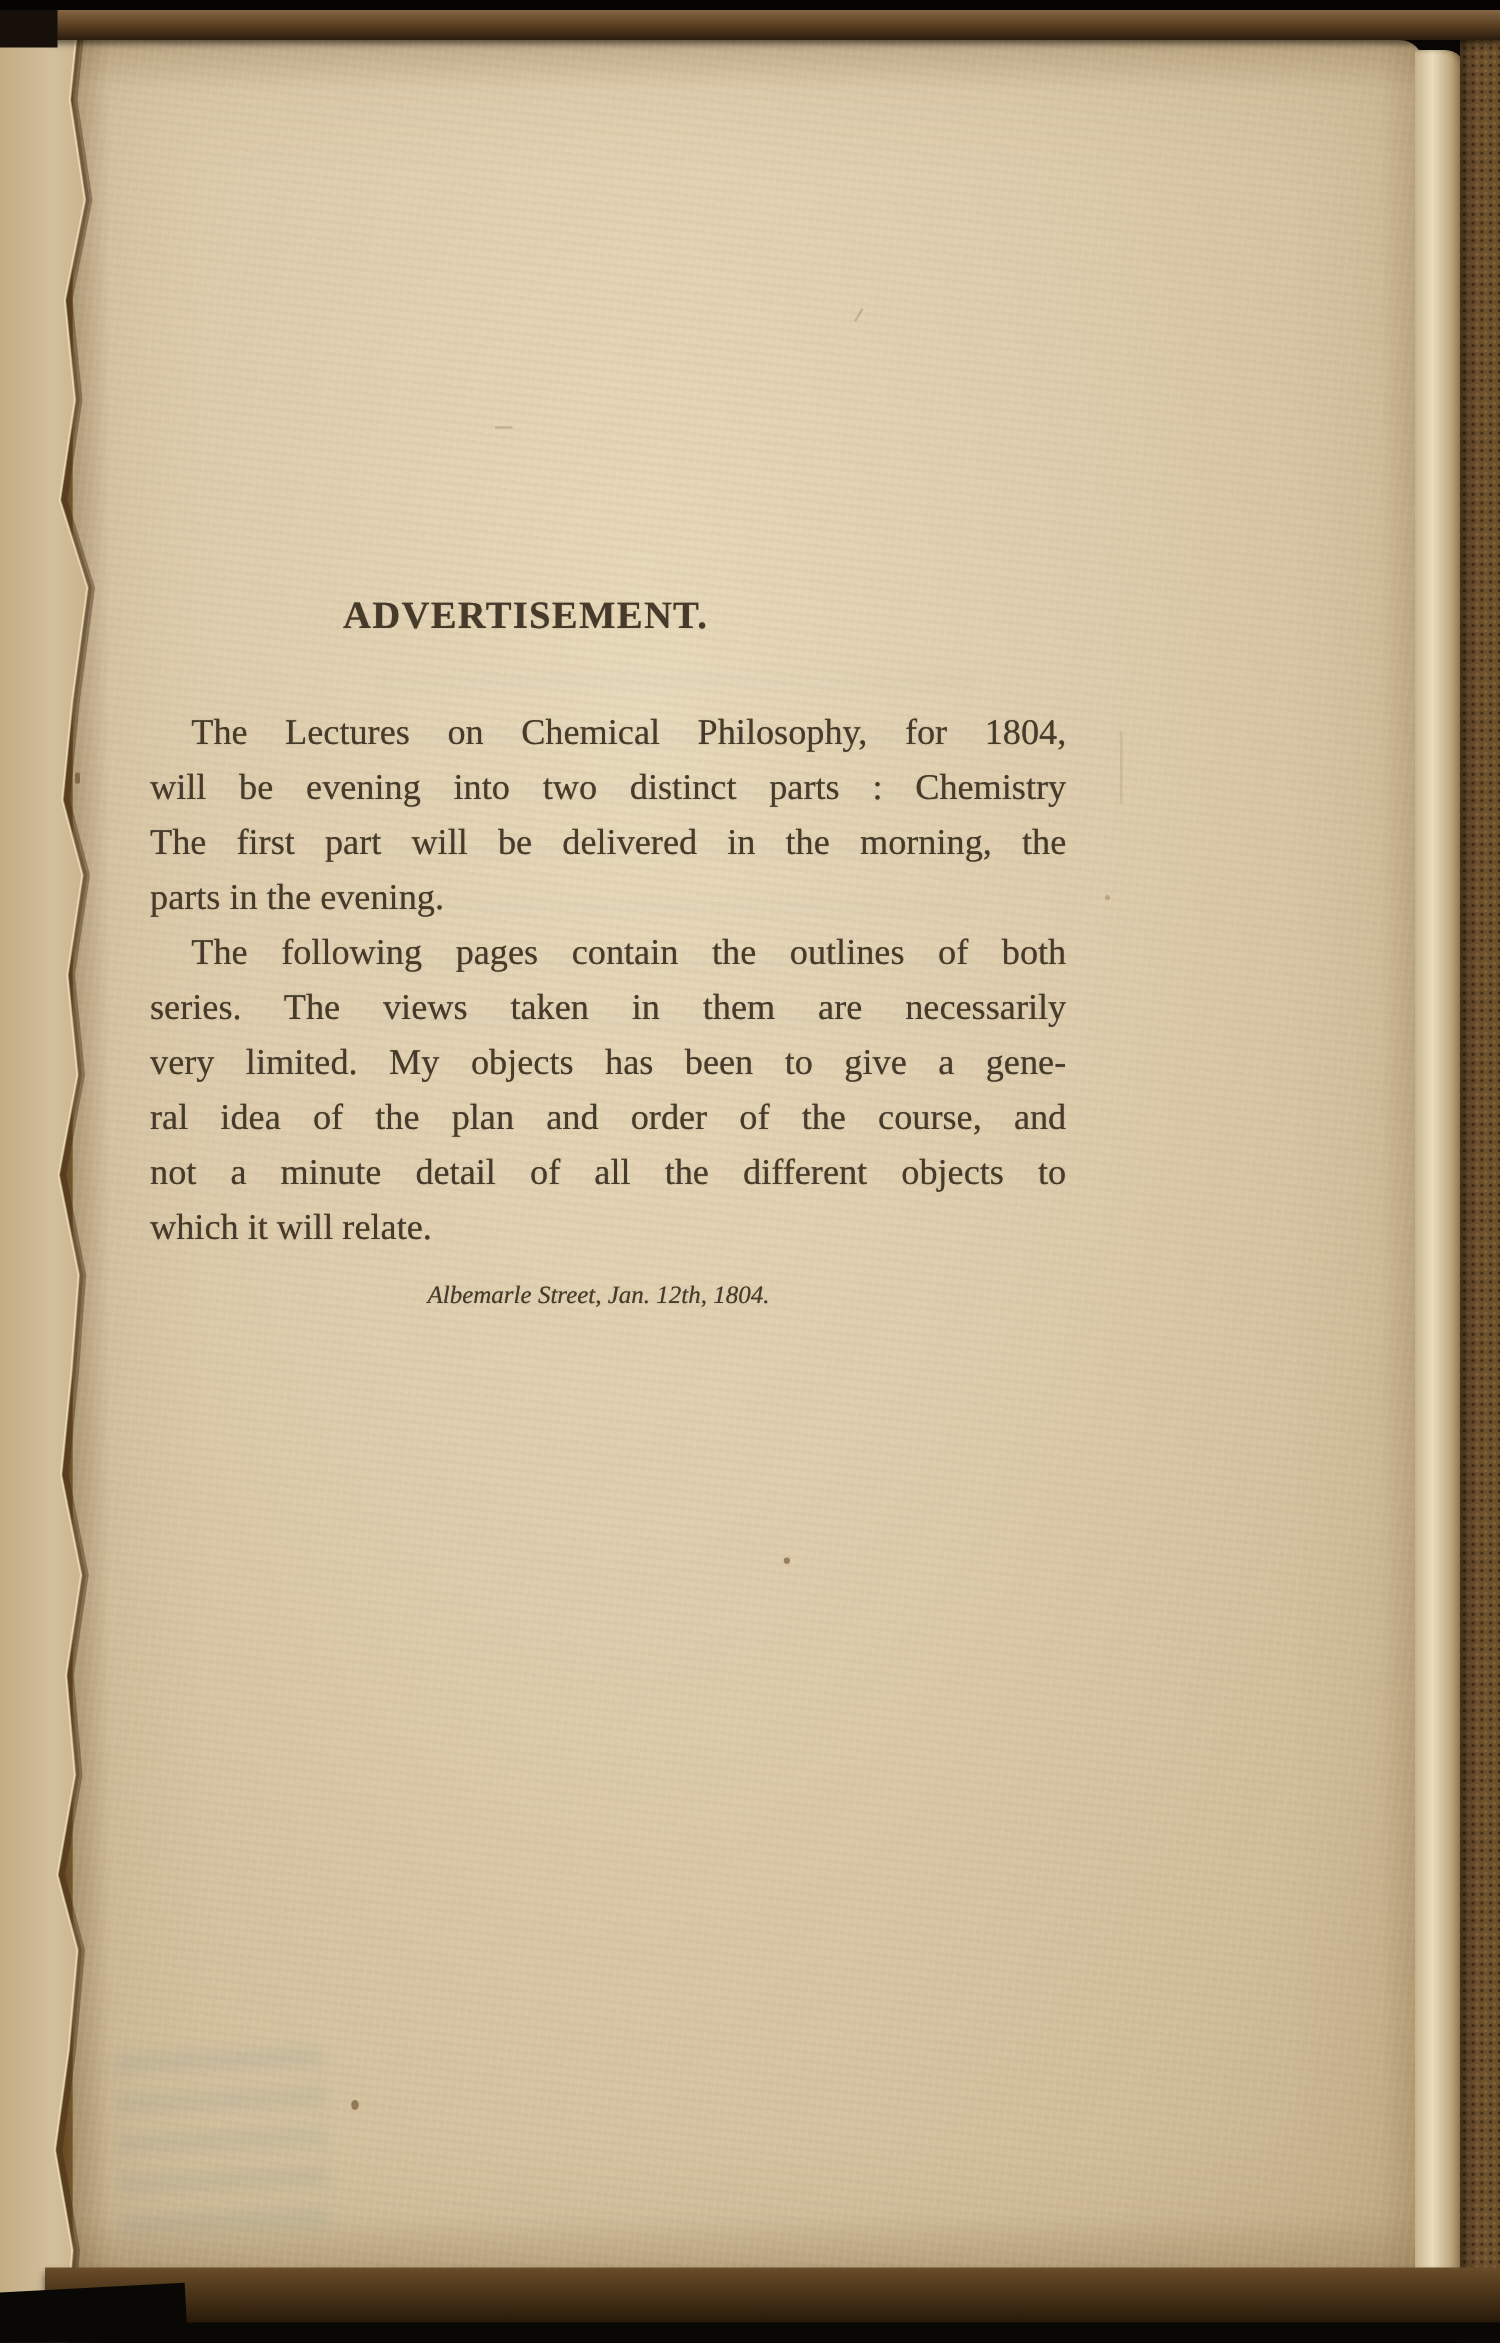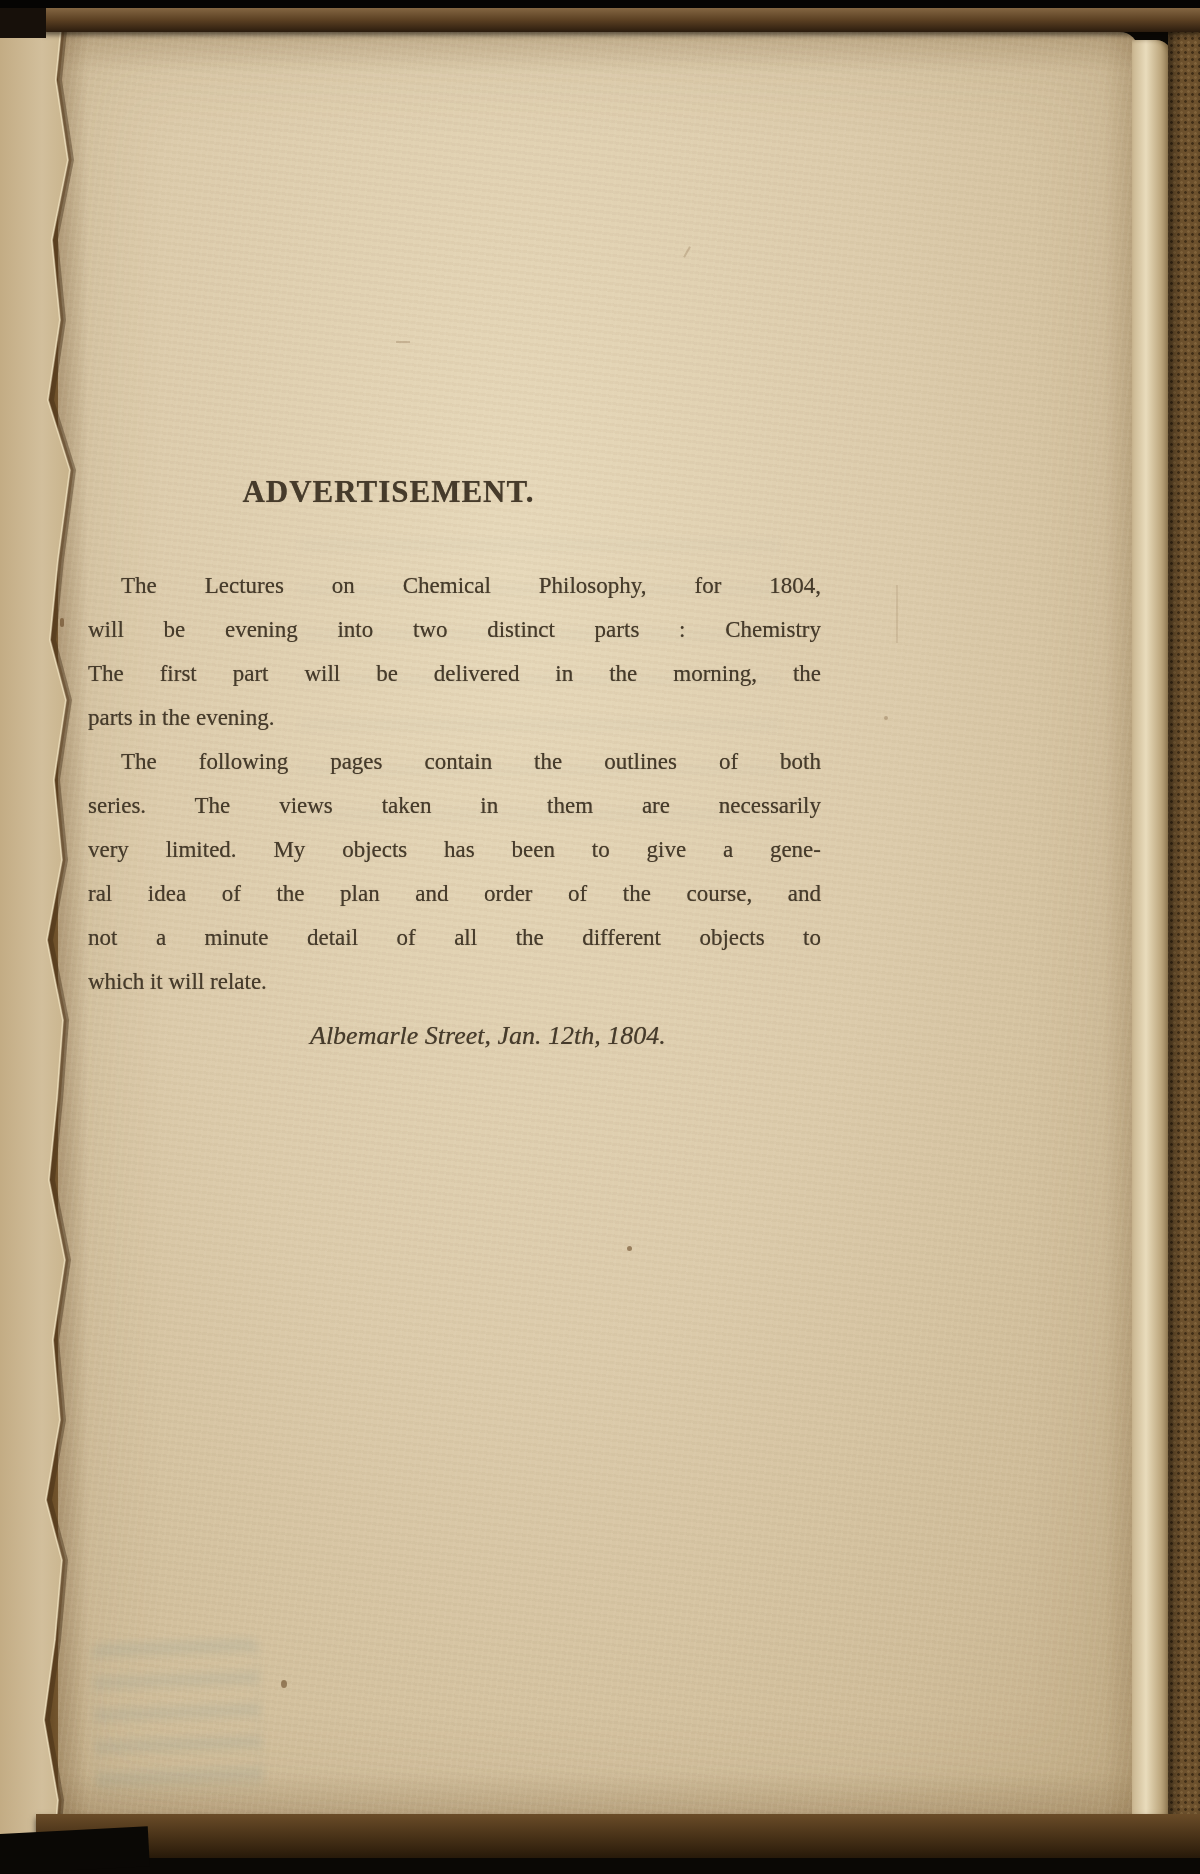--- a/index.html
+++ b/index.html
@@ -64,29 +64,29 @@
   .stamp{position:absolute;left:95px;top:1642px;width:165px;height:150px;z-index:2;opacity:.55;filter:blur(5px);
     transform:rotate(-2deg);border-radius:8px;
     background:repeating-linear-gradient(180deg,rgba(105,140,148,.24) 0 13px,rgba(105,140,148,0) 13px 32px);
     box-shadow:inset 0 0 0 3px rgba(105,140,148,.14);}
 
   
   .speck{position:absolute;border-radius:50%;background:rgba(95,62,28,.55);z-index:3;}
   .scratch{position:absolute;background:rgba(140,110,75,.30);z-index:3;}
 
   
-  .textblock{position:absolute;left:88px;top:472px;width:733px;z-index:3;color:var(--ink);
+  .textblock{position:absolute;left:120px;top:472px;width:733px;z-index:3;color:var(--ink);
     text-shadow:0 0 0.7px rgba(62,50,36,.65);}
   .heading{margin:0 0 52px 0;font-size:31px;line-height:40px;font-weight:bold;letter-spacing:1px;
     text-align:center;transform:translateX(-66px);}
-  .line{font-size:23px;line-height:44px;height:44px;text-align:justify;text-align-last:justify;
+  .line{font-size:29px;line-height:44px;height:44px;text-align:justify;text-align-last:justify;
     overflow:hidden;white-space:normal;}
   .line.first{text-indent:33px;}
   .line.last{text-align-last:left;}
-  .dateline{margin-top:10px;padding-left:222px;font-size:26px;line-height:44px;font-style:italic;}
+  .dateline{margin-top:10px;padding-left:222px;font-size:20px;line-height:44px;font-style:italic;}
 </style>
 </head>
 <body>
 
 <div class="scan">
 
   <div class="gutter"></div>
 
   <div class="page">
     <div class="grain"></div>

